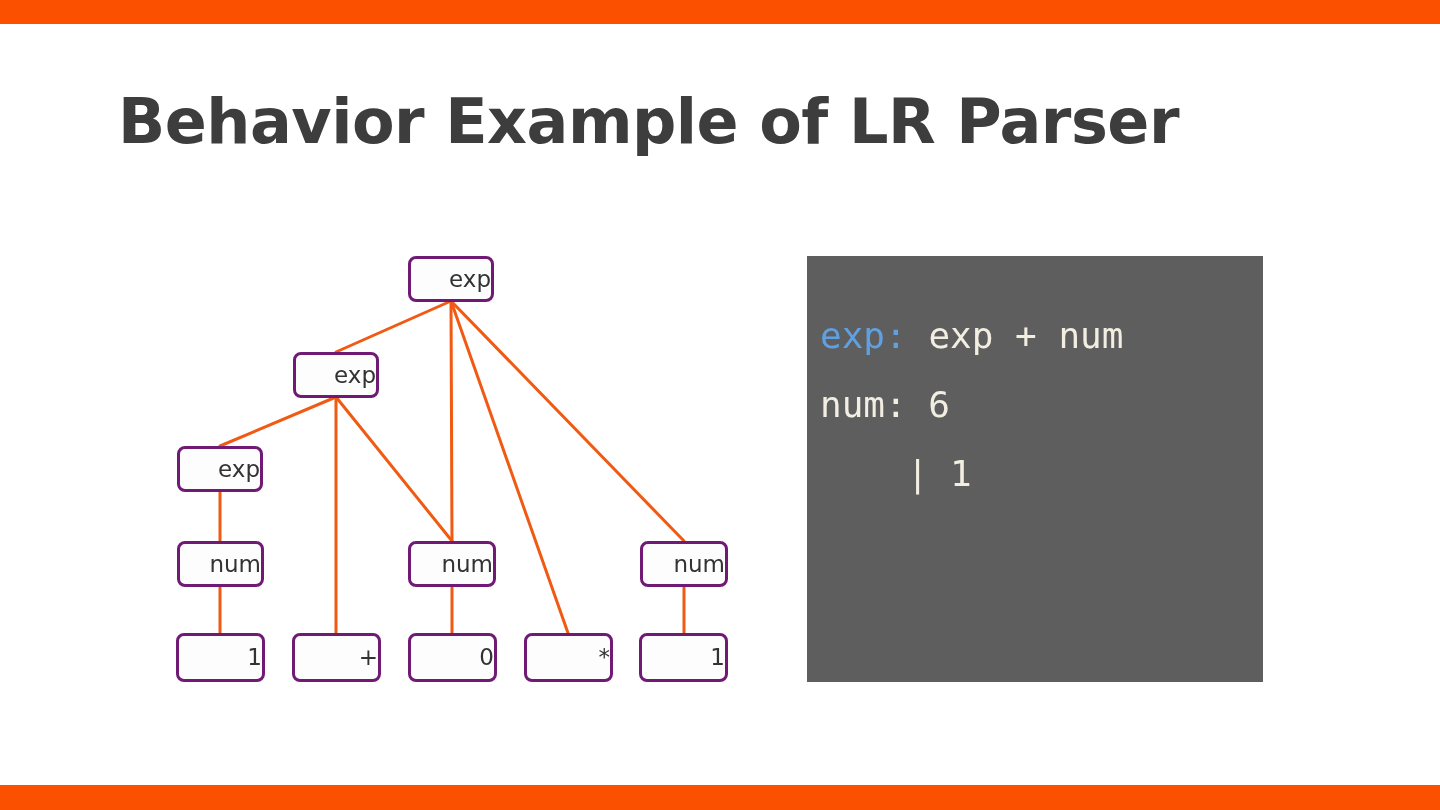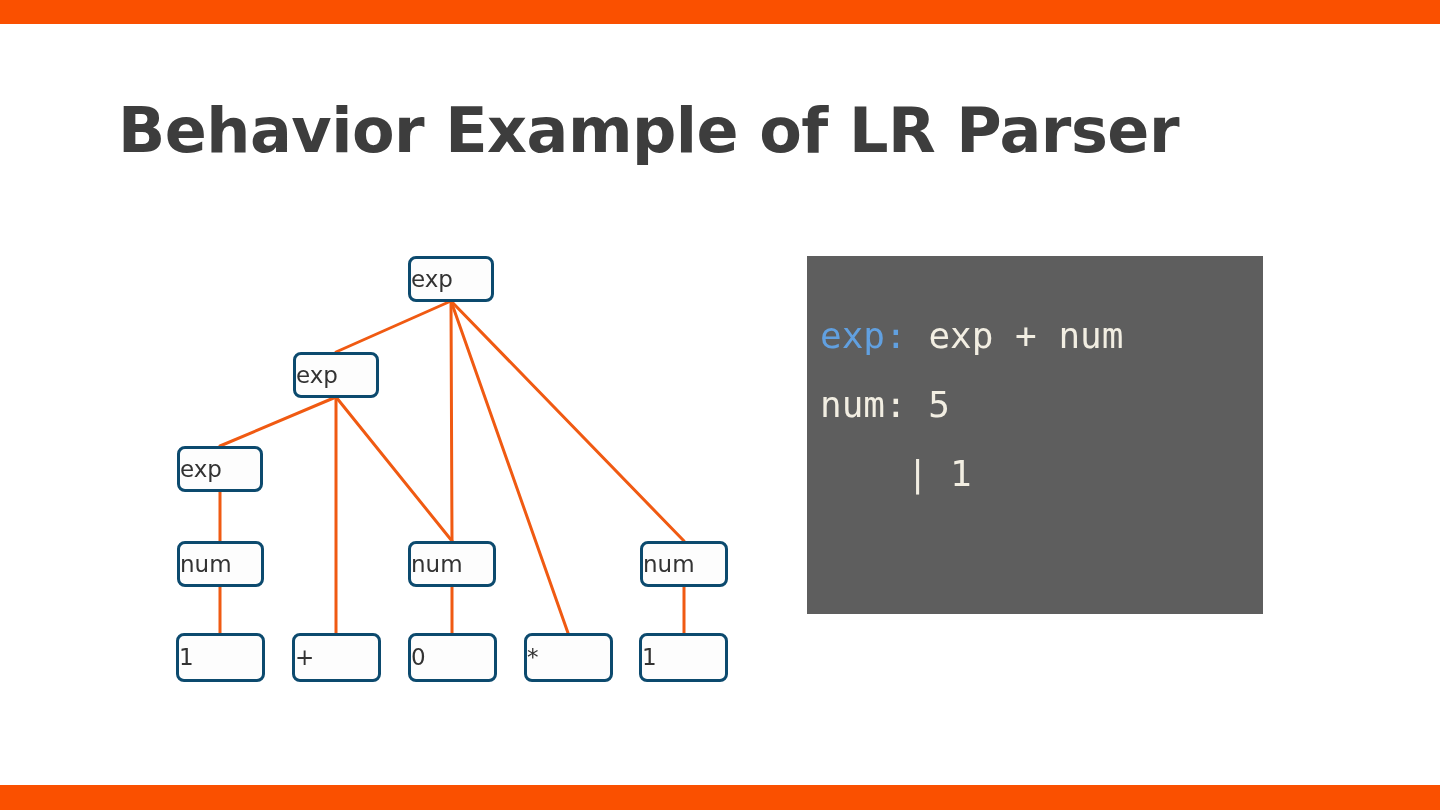--- a/index.html
+++ b/index.html
@@ -23,21 +23,21 @@
   .bar-bottom {
     position: absolute;
     left: 0; top: 785px;
     width: 1440px;
     height: 25px;
     background: #fa5000;
   }
   .slide-title {
     position: absolute;
     left: 118px;
-    top: 97px;
+    top: 88px;
     width: 1250px;
     font-size: 62px;
     font-weight: bold;
     letter-spacing: -0.5px;
     color: #3d3d3d;
     font-family: "DejaVu Sans", sans-serif;
     line-height: 1.1;
     white-space: nowrap;
   }
   
@@ -50,37 +50,37 @@
   }
   #tree-edges {
     position: absolute;
     left: 0; top: 0;
     width: 800px;
     height: 810px;
   }
   .tree-node {
     position: absolute;
     background: #fdfdfd;
-    border: 3px solid #0c4a6e;
+    border: 3px solid #701a75;
     border-radius: 8px;
     display: flex;
     align-items: center;
-    justify-content: flex-start;
+    justify-content: flex-end;
     font-family: "DejaVu Sans", sans-serif;
     font-size: 23px;
     color: #333333;
     line-height: 1;
   }
   
   #code-panel {
     position: absolute;
     left: 807px;
     top: 256px;
     width: 456px;
-    height: 358px;
+    height: 426px;
     background: #5e5e5e;
     padding: 45px 8px 0 13px;
   }
   .code-line {
     font-family: "DejaVu Sans Mono", monospace;
     font-size: 36px;
     line-height: 69px;
     white-space: pre;
     color: #f2eee2;
   }
@@ -138,17 +138,17 @@
     <div class="tree-node" style="left: 524px; top: 633px; width: 89px; height: 49px;">
       <span>*</span>
     </div>
     <div class="tree-node" style="left: 639px; top: 633px; width: 89px; height: 49px;">
       <span>1</span>
     </div>
   </div>
 
 <div id="code-panel">
     <div class="code-line"><span class="tok-blue">exp:</span><span class="tok-cream"> exp + num</span></div>
-    <div class="code-line"><span class="tok-cream">num: 5</span></div>
+    <div class="code-line"><span class="tok-cream">num: 6</span></div>
     <div class="code-line"><span class="tok-cream">    | 1</span></div>
   </div>
 
 <div class="bar-bottom"></div>
 
 </body></html>

